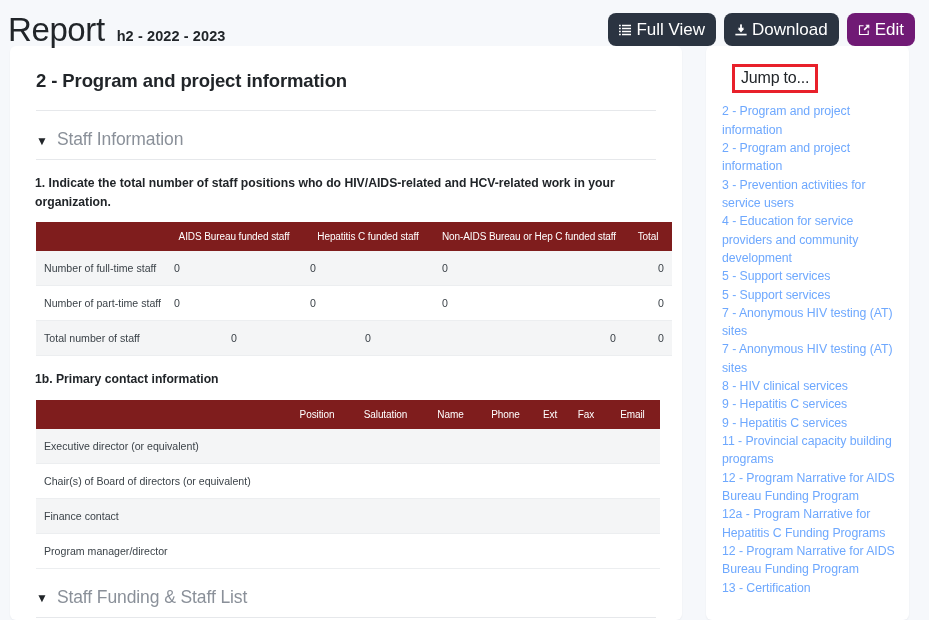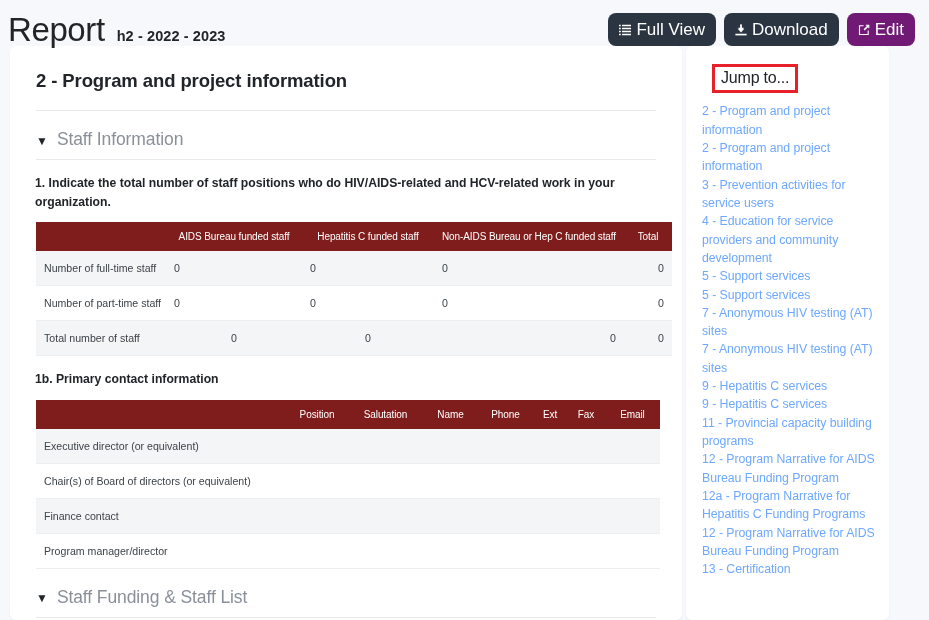--- a/index.html
+++ b/index.html
@@ -57,21 +57,21 @@
     white-space: nowrap;
   }
   .btn-dark { background: #2b3441; }
   .btn-primary { background: #701a75; }
   .btn svg { display: block; }
 
   
   .layout {
     display: flex;
     align-items: flex-start;
-    gap: 4px;
+    gap: 24px;
     padding: 0 12px 0 10px;
     height: 574px;
   }
   .card {
     background: #ffffff;
     border-radius: 6px;
     box-shadow: 0 1px 2px rgba(16,24,40,.05);
   }
   .main-card {
     flex: 0 0 672px;
@@ -384,20 +384,21 @@
     </div>
     <div class="jump-list">
       <a class="jump-link">2 - Program and project information</a>
       <a class="jump-link">2 - Program and project information</a>
       <a class="jump-link">3 - Prevention activities for service users</a>
       <a class="jump-link">4 - Education for service providers and community development</a>
       <a class="jump-link">5 - Support services</a>
       <a class="jump-link">5 - Support services</a>
       <a class="jump-link">7 - Anonymous HIV testing (AT) sites</a>
       <a class="jump-link">7 - Anonymous HIV testing (AT) sites</a>
+      <a class="jump-link">8 - HIV clinical services</a>
       <a class="jump-link">9 - Hepatitis C services</a>
       <a class="jump-link">9 - Hepatitis C services</a>
       <a class="jump-link">11 - Provincial capacity building programs</a>
       <a class="jump-link">12 - Program Narrative for AIDS Bureau Funding Program</a>
       <a class="jump-link">12a - Program Narrative for Hepatitis C Funding Programs</a>
       <a class="jump-link">12 - Program Narrative for AIDS Bureau Funding Program</a>
       <a class="jump-link">13 - Certification</a>
     </div>
   </div>
 

